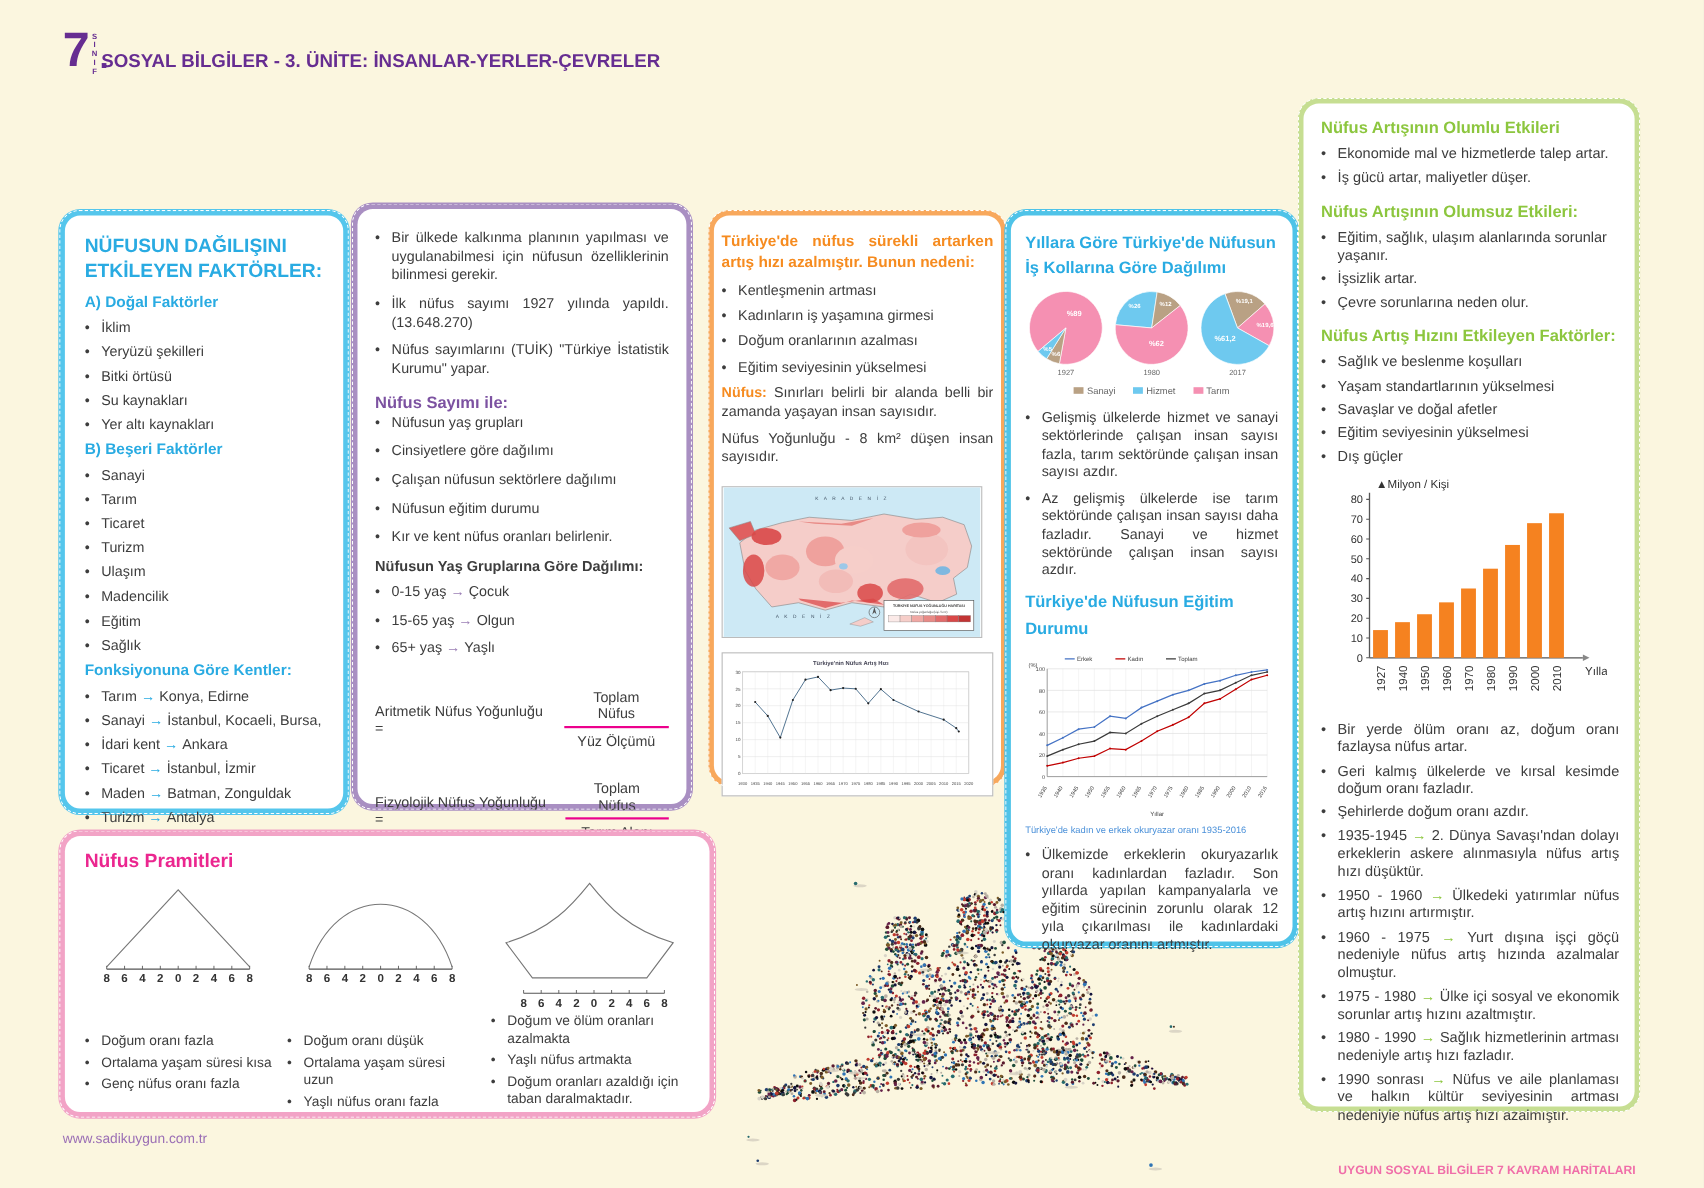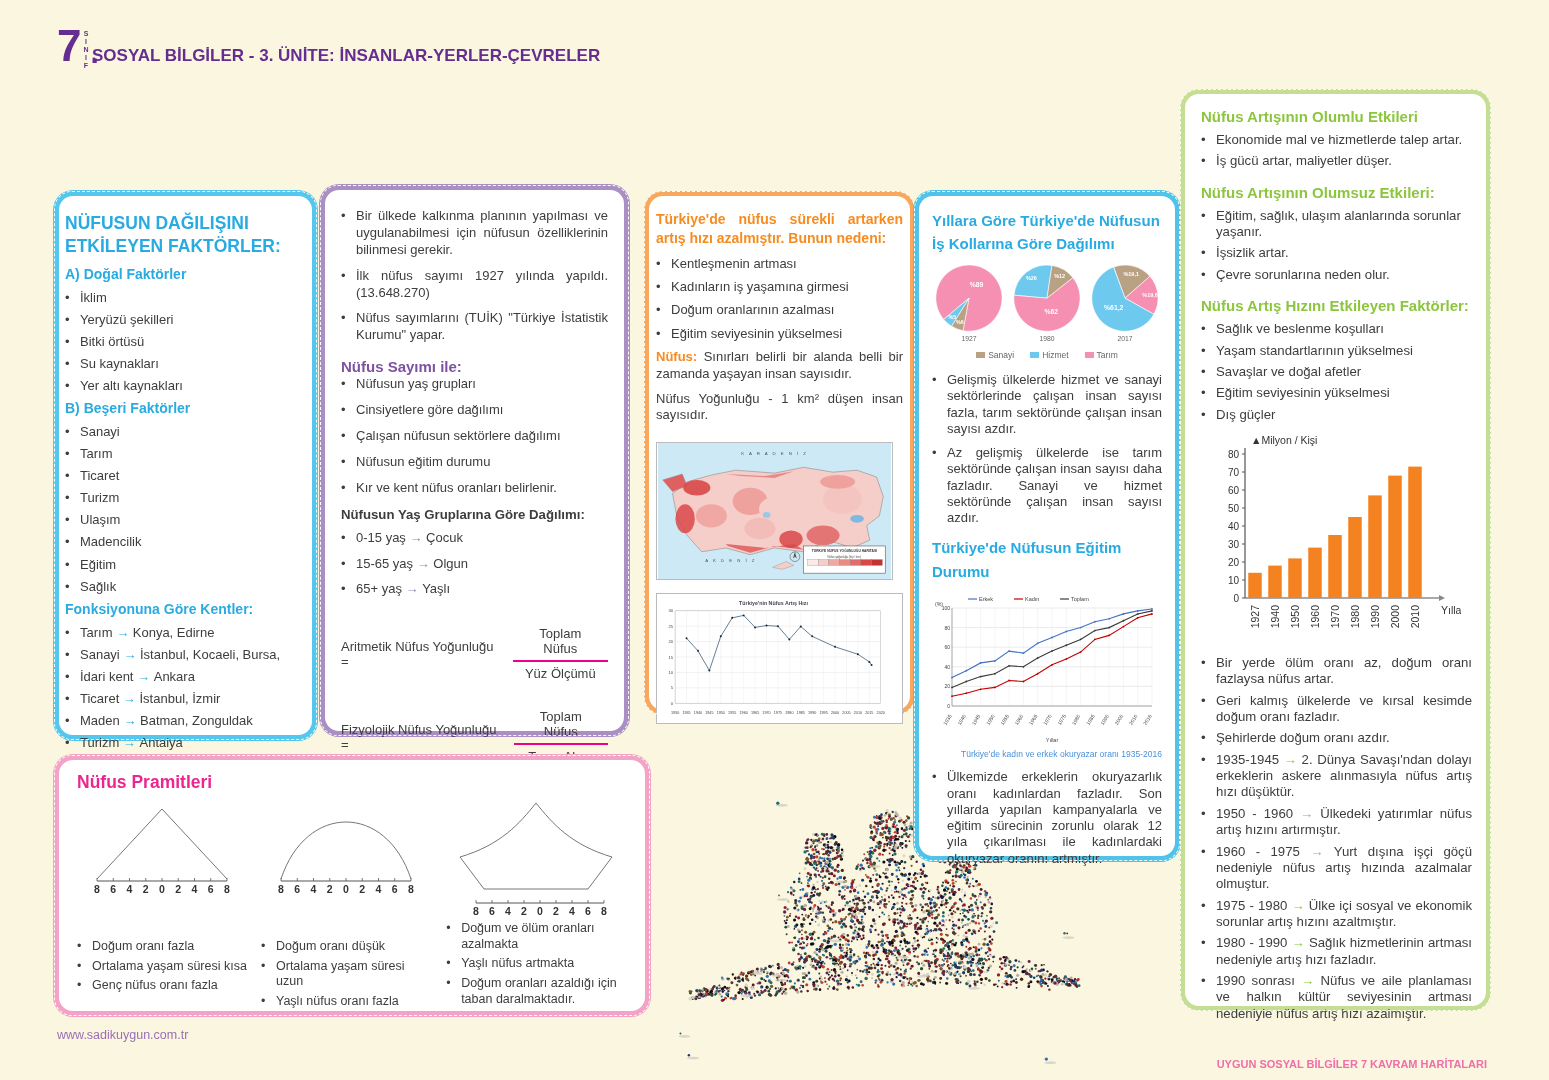--- a/index.html
+++ b/index.html
@@ -21,21 +21,21 @@
   .h-orange{color:#F68B1F;font-weight:bold}
   .h-green{color:#8CC63E;font-weight:bold}
   .h-magenta{color:#EB268F;font-weight:bold}
   .b{display:flex;color:#3d3d3d}
   .b .d{width:15px;flex:none}
   .b .t{flex:1}
   .just .t{text-align:justify}
   .arw{font-weight:bold}
   .arw-c{color:#29ABE2}.arw-p{color:#9B7FB5}.arw-g{color:#8CC63E}
   
-  #factors{left:59px;top:196px;width:253px;height:539px;padding:16px 12px 10px 6px;font-size:13px}
+  #factors{left:59px;top:196px;width:253px;height:539px;padding:16px 12px 10px 18px;font-size:13px}
   #factors .b{margin-bottom:6.5px;line-height:1.2}
   #factors h2{margin:0 0 8px;font-size:17.5px;line-height:1.3}
   #factors h3{margin:2px 0 8px;font-size:14px}
   
   #census{left:325px;top:190px;width:299px;height:541px;padding:18px 16px 12px 16px;font-size:13px}
   #census .b{margin-bottom:9px;line-height:1.3}
   #census h3{margin:14px 0 1px;font-size:15px}
   #census .subhead{font-weight:bold;color:#3d3d3d;margin:10px 0 8px;font-size:13.2px}
   .formula{display:flex;align-items:center;gap:8px;margin:28px 0 4px;color:#3d3d3d}
   .frac{text-align:center;font-size:13px}
@@ -50,21 +50,21 @@
   .chartbox{background:#fff;border:1px solid #bbb;margin-top:10px}
   
   #sectors{left:919px;top:196px;width:256px;height:660px;padding:14px 13px;font-size:13px}
   #sectors .hd{font-size:15px;line-height:1.5;margin-bottom:6px}
   #sectors .b{margin-bottom:8px;line-height:1.25}
   #sectors h3{margin:10px 0 8px;font-size:15px;line-height:1.6}
   .pies{display:flex;justify-content:space-between;align-items:flex-end;margin:4px 0 2px}
   .pie-legend{display:flex;justify-content:center;gap:16px;font-size:8.5px;color:#666;margin:2px 0 12px}
   .pie-legend span{display:flex;align-items:center;gap:3px}
   .pie-legend i{width:9px;height:6px;display:inline-block}
-  .edu-caption{color:#4A90D9;font-size:8.5px;text-align:right;margin:2px 0 10px}
+  .edu-caption{color:#4A90D9;font-size:8.5px;text-align:left;margin:2px 0 10px}
   
   #rightcol{left:1185px;top:94px;width:301px;height:912px;padding:14px 14px 10px 16px;font-size:13.2px}
   #rightcol h3{margin:0 0 7px;font-size:15px}
   #rightcol h3 + h3,#rightcol .gap{margin-top:14px}
   #rightcol .b{margin-bottom:5px;line-height:1.24}
   
   #pyramids{left:59px;top:760px;width:586px;height:251px;padding:10px 18px;font-size:12.5px}
   #pyramids h2{margin:2px 0 2px;font-size:17.5px}
   .pyr-row{display:flex;gap:14px}
   .pyr-col{display:flex;flex-direction:column}
@@ -272,21 +272,21 @@
         <div class="b">
           <span class="d">•</span>
           <span class="t">Doğum oranlarının azalması</span>
         </div>
         <div class="b">
           <span class="d">•</span>
           <span class="t">Eğitim seviyesinin yükselmesi</span>
         </div>
       </div>
     <p><span class="h-orange">Nüfus:</span><span> Sınırları belirli bir alanda belli bir zamanda yaşayan insan sayısıdır.</span></p>
-    <p>Nüfus Yoğunluğu - 1 km² düşen insan sayısıdır.</p>
+    <p>Nüfus Yoğunluğu - 8 km² düşen insan sayısıdır.</p>
     
     <svg id="map" class="chartbox" width="235" height="136" viewBox="0 0 240 140">
       <rect x="0" y="0" width="240" height="140" fill="#CDE9F5"></rect>
       <path d="M15,52 L30,40 L55,33 L80,28 L120,31 L150,25 L180,30 L205,28 L225,35 L232,55 L228,75 L215,85 L218,100 L200,108 L175,100 L150,112 L120,108 L95,115 L70,108 L45,112 L30,95 L20,78 Z" fill="#F5CDC9" stroke="#8a8a8a" stroke-width="0.6"></path>
       <path d="M5,38 L25,32 L30,44 L15,50 Z" fill="#E06060" stroke="#8a8a8a" stroke-width="0.5"></path>
       <ellipse cx="40" cy="46" rx="14" ry="8" fill="#D94848" opacity="0.9"></ellipse>
       <ellipse cx="28" cy="78" rx="10" ry="15" fill="#D94848" opacity="0.85"></ellipse>
       <ellipse cx="55" cy="75" rx="16" ry="12" fill="#F0A8A4"></ellipse>
       <ellipse cx="95" cy="60" rx="18" ry="14" fill="#EFA19D"></ellipse>
       <ellipse cx="122" cy="68" rx="18" ry="13" fill="#F6CEC9"></ellipse>

